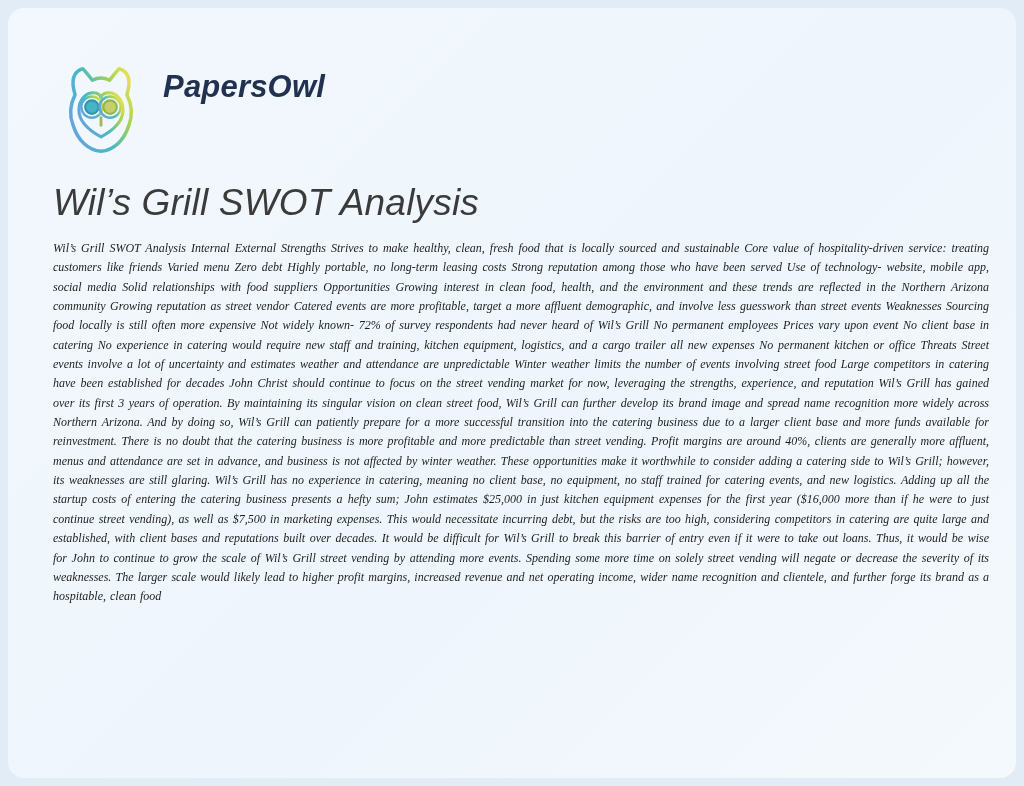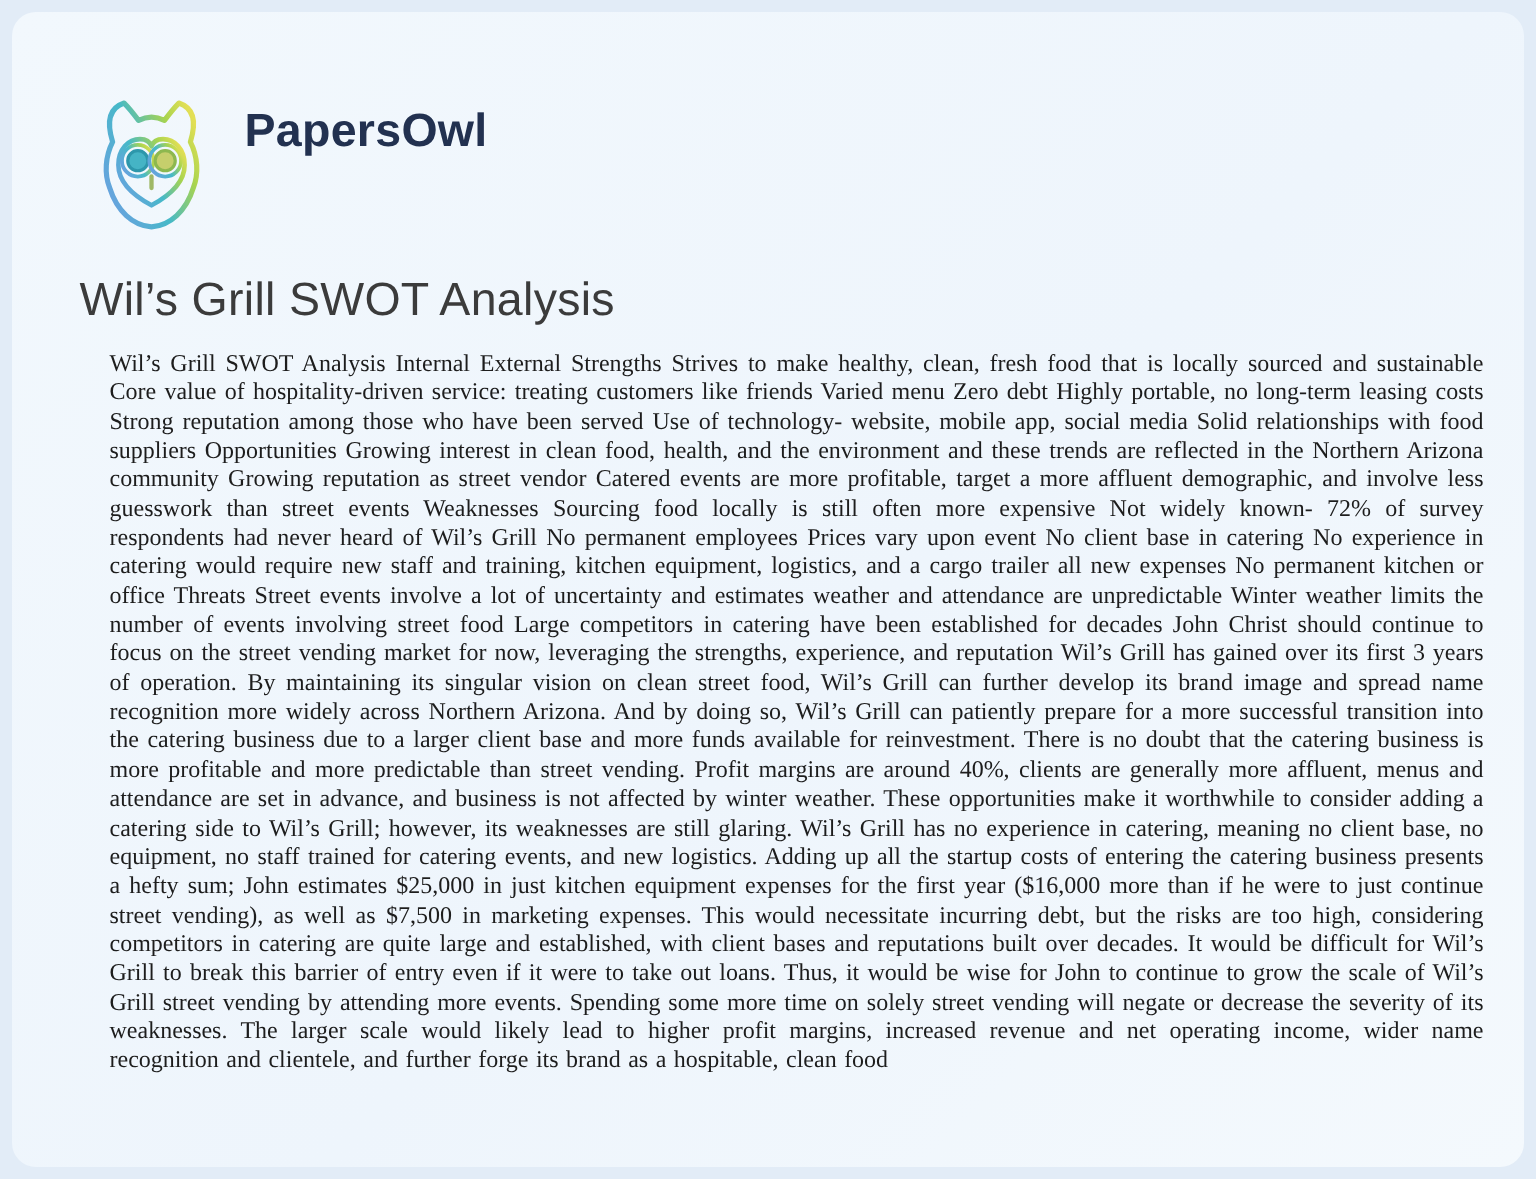--- a/index.html
+++ b/index.html
@@ -14,20 +14,21 @@
     position: absolute;
     left: 8px; top: 8px;
     width: 1008px; height: 770px;
     background: linear-gradient(135deg, #f2f8fd 0%, #eef5fc 55%, #f4f9fd 100%);
     border-radius: 16px;
   }
   .content {
     position: absolute;
     left: 45px; top: 52px;
     width: 936px;
+    font-style: italic;
   }
   .brand-header {
     display: flex;
     align-items: flex-start;
     gap: 14px;
     height: 104px;
   }
   .owl-icon-wrap {
     width: 96px; height: 100px;
     flex: 0 0 auto;
@@ -46,34 +47,33 @@
   .page-url {
     margin-top: 9px;
     font-size: 17.5px;
     color: #4b90d2;
     text-decoration: none;
     display: inline-block;
     cursor: pointer;
   }
   .page-title {
     margin: 18px 0 0 0;
-    font-size: 31px;
+    font-size: 37px;
     font-weight: 500;
     color: #3b3b3b;
     letter-spacing: 0.2px;
   }
   .essay-body {
     margin-top: 15px;
     font-family: "Liberation Serif", serif;
-    font-size: 16px;
+    font-size: 12px;
     line-height: 19.35px;
     color: #1d1d1d;
     text-align: justify;
     word-spacing: 1px;
-    margin-left: 20px;
   }
 </style>
 </head>
 <body>
 
 <div class="card">
   <div class="content">
 
     <div class="brand-header">
       <div class="owl-icon-wrap">

